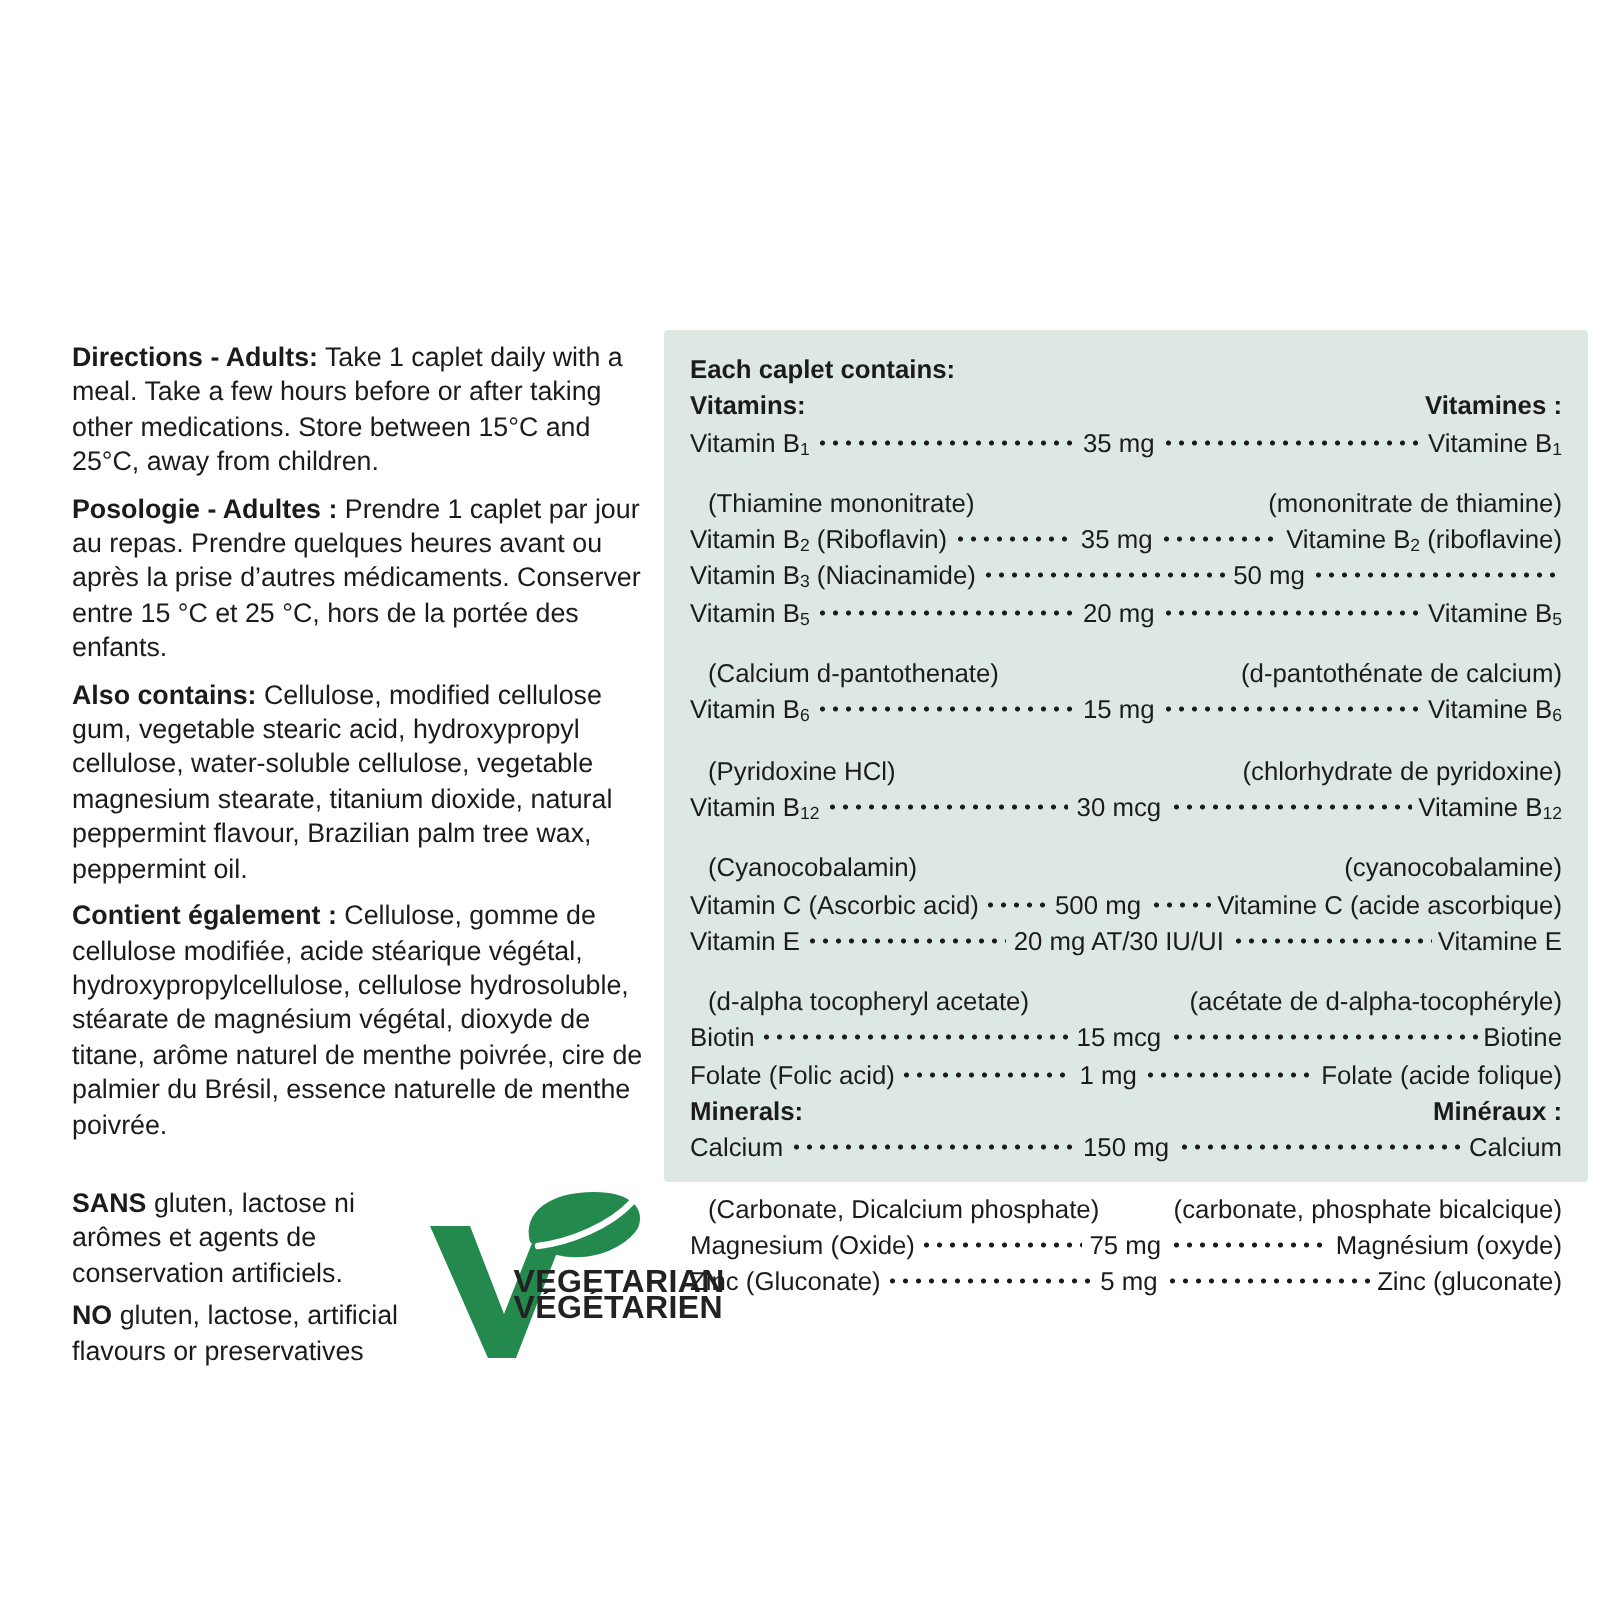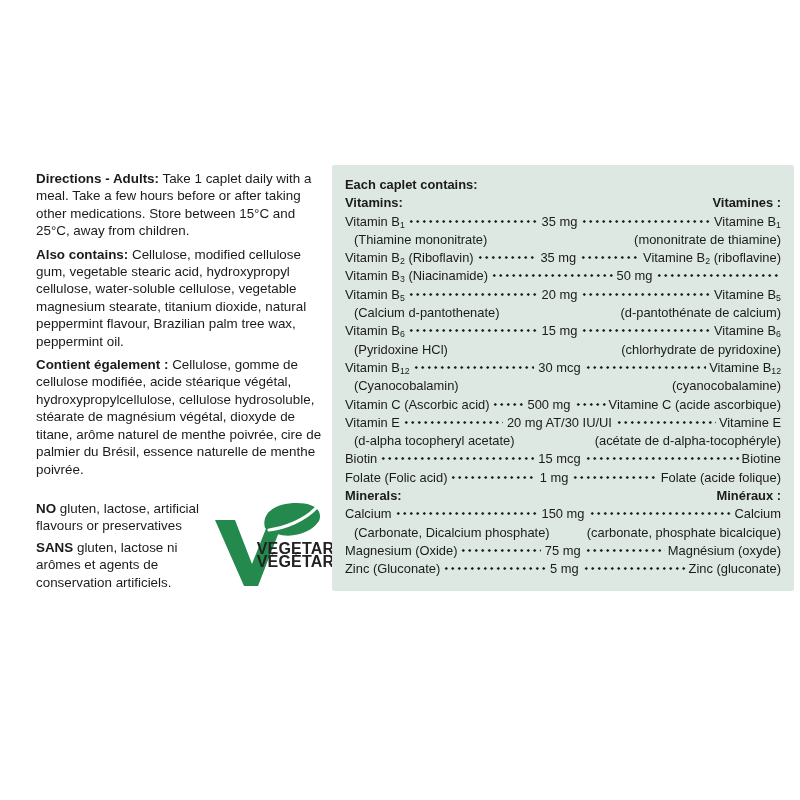--- a/index.html
+++ b/index.html
@@ -23,40 +23,41 @@
     font-size:12.9px;line-height:18.3px;}
   .row{display:flex;align-items:baseline;}
   .row.spread{justify-content:space-between;}
   .b{font-weight:bold;}
   .nm{white-space:nowrap;}
   .amount{white-space:nowrap;padding:0 1px;}
   .leader{flex:1 1 auto;min-width:8px;height:0.9em;margin:0 3px;
     background-image:radial-gradient(circle,#1b1b1b 1.05px,rgba(0,0,0,0) 1.45px);
     background-size:6.5px 3px;background-repeat:repeat-x;
     background-position:0 calc(100% - 3px);}
-  .subrow{display:flex;justify-content:space-between;align-items:baseline;}
+  .subrow{display:flex;justify-content:space-between;align-items:baseline;margin-top:12px;}
   .subrow .en{padding-left:9px;white-space:nowrap;}
   .subrow .fr{text-align:right;white-space:nowrap;}
   sub{font-size:68%;vertical-align:-0.18em;line-height:0;}
 </style>
 </head>
 <body>
 
 <div class="page">
 
   <div class="left-col">
     <div id="paragraphs">
         <div class="para"><b>Directions - Adults:</b> Take 1 caplet daily with a meal. Take a few hours before or after taking other medications. Store between 15°C and 25°C, away from children.</div>
+        <div class="para"><b>Posologie - Adultes :</b> Prendre 1 caplet par jour au repas. Prendre quelques heures avant ou après la prise d’autres médicaments. Conserver entre 15 °C et 25 °C, hors de la portée des enfants.</div>
         <div class="para"><b>Also contains:</b> Cellulose, modified cellulose gum, vegetable stearic acid, hydroxypropyl cellulose, water-soluble cellulose, vegetable magnesium stearate, titanium dioxide, natural peppermint flavour, Brazilian palm tree wax, peppermint oil.</div>
         <div class="para"><b>Contient également :</b> Cellulose, gomme de cellulose modifiée, acide stéarique végétal, hydroxypropylcellulose, cellulose hydrosoluble, stéarate de magnésium végétal, dioxyde de titane, arôme naturel de menthe poivrée, cire de palmier du Brésil, essence naturelle de menthe poivrée.</div>
       </div>
     <div class="claims-row">
       <div id="claims" class="claims">
+          <div class="para"><b>SANS</b> gluten, lactose ni arômes et agents de conservation artificiels.</div>
           <div class="para"><b>NO</b> gluten, lactose, artificial flavours or preservatives</div>
-          <div class="para"><b>SANS</b> gluten, lactose ni arômes et agents de conservation artificiels.</div>
         </div>
       <div class="badge">
         <svg width="118" height="84" viewBox="0 0 118 84" aria-hidden="true">
           <path d="M2 18 L22 18 L39 62 L54 24 L66 30 L45 84 L31 84 Z" fill="#23894c"></path>
           <path d="M52 26 C 48 11, 62 1, 84 1 C 102 1, 110 9, 106 19 C 97 33, 70 40, 52 26 Z" fill="#23894c"></path>
           <path d="M56 28 C 72 26, 92 18, 103 6" fill="none" stroke="#ffffff" stroke-width="3.2" stroke-linecap="round"></path>
         </svg>
         <div class="badge-text">
           <div>VEGETARIAN</div>
           <div>VÉGÉTARIEN</div>

